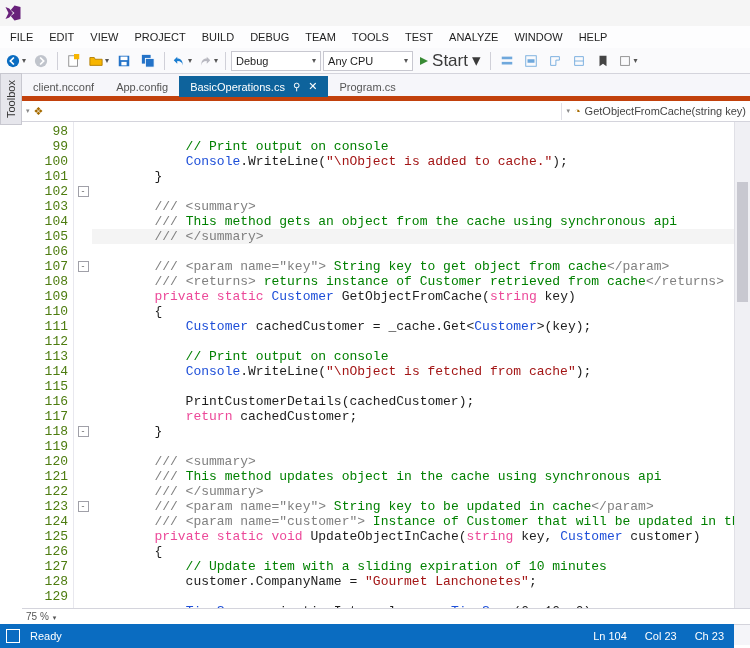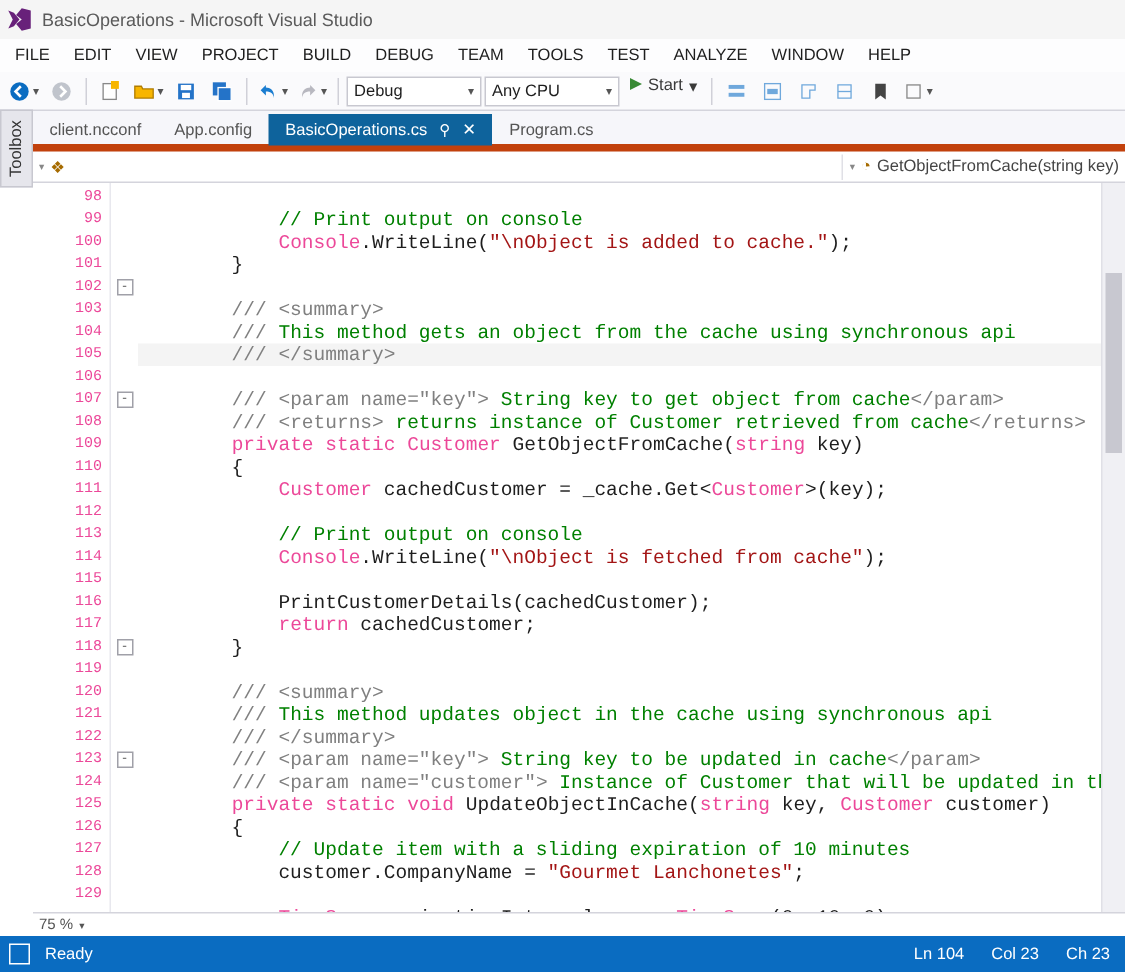--- a/index.html
+++ b/index.html
@@ -63,22 +63,22 @@
   }
   .tool-bar .btn svg { width:14px;height:14px; }
   .tool-bar .btn .car { font-size:8px;color:#555;margin-left:2px;}
   .tool-bar .combo {
     height:18px; border:1px solid #c8c8d0;background:#fff;
     display:flex;align-items:center;padding:0 4px;font-size:11px;
     min-width:80px;justify-content:space-between;
   }
   .tool-bar .combo .car{font-size:8px;color:#555;margin-left:8px;}
   .tool-bar .start-btn {
-    display:flex;height:20px;padding:0 4px;
-    color:#3a3a3a;font-size:11px;
+    display:flex;align-items:center;height:20px;padding:0 4px;
+    color:#3a3a3a;font-size:17px;
   }
   .tool-bar .start-btn svg{width:10px;height:10px;margin-right:3px;}
   
   .toolbox-tab {
     position:absolute;left:0;top:73px;
     width:20px;height:50px;
     background:#e6e6ec;border:1px solid #c8c8d0;
     writing-mode:vertical-rl;transform:rotate(180deg);
     font-size:11px;color:#333;text-align:center;
     line-height:20px;
@@ -125,23 +125,23 @@
     display:flex;
     position:relative;
     height: 486px;
     margin-left:22px;
     overflow:hidden;
     background:#fff;
   }
   .gutter {
     width:46px;
     text-align:right;
-    color:#ec4899;
+    color:#4d7c0f;
     font-family: Consolas, 'Courier New', monospace;
-    font-size:10px;
+    font-size:13px;
     line-height:15px;
     padding-top:2px;
     user-select:none;
     background:#fff;
     border-right:1px solid #e8e8ee;
     padding-right:5px;
   }
   .gutter div { height:15px; }
   .outline-col {
     width:18px;background:#fff;
@@ -156,21 +156,21 @@
     line-height:15px;
     padding-top:2px;
     white-space:pre;
     flex:1;
     overflow:hidden;
   }
   .code .line { height:15px; }
   .code .hl { background:#f4f4f4; display:block; height:15px; }
   
   .tok-kw { color:#ec4899; }
-  .tok-type { color:#ec4899; }
+  .tok-type { color:#1d4ed8; }
   .tok-str  { color:#a31515; }
   .tok-cmt  { color:#008000; }
   .tok-doc  { color:#808080; }
   
   .vscroll { position:absolute;right:0;top:0;bottom:0;width:15px;background:#f0f0f4;border-left:1px solid #e0e0e6;}
   .vscroll .thumb { position:absolute;left:2px;right:2px;top:60px;height:120px;background:#c8c8d0;}
   
   .zoom-row {
     height:15px;border-top:1px solid #d4d4dc;
     margin-left:22px;
@@ -181,36 +181,35 @@
   .zoom-row .spacer{flex:1;}
   .output-tabs {
     height:20px;border-top:1px solid #d4d4dc;background:#f5f5f9;
     display:flex;align-items:center;padding-left:4px;font-size:11px;color:#555;
     margin-left:0;
   }
   .output-tabs span{padding:0 6px;cursor:default;}
   .status-bar {
     height:24px;background:#0a6cc1;color:#fff;
     display:flex;align-items:center;font-size:11px;padding:0 6px;
-    position:absolute;bottom:0;left:0;right:0;
+    position:absolute;bottom:0;left:0;right:16px;
   }
   .status-bar .spacer{flex:1;}
   .status-bar span{margin-right:18px;}
   .status-bar .sq{width:12px;height:12px;border:1px solid #fff;margin-right:10px;}
 </style>
 </head>
 <body>
 
 <div class="title-bar">
   <div class="app-icon">
     <svg viewBox="0 0 24 24">
         <path fill="#68217a" d="M2 4l4 8-4 8 5-2 5-6-5-6zM14 2l8 2v16l-8 2-5-6 5-4-5-4z"></path>
       </svg>
   </div>
-  <span class="title">BasicOperations - Microsoft Visual Studio</span>
 </div>
 
 <div class="menu-bar">
   <span>FILE</span>
   <span>EDIT</span>
   <span>VIEW</span>
   <span>PROJECT</span>
   <span>BUILD</span>
   <span>DEBUG</span>
   <span>TEAM</span>

